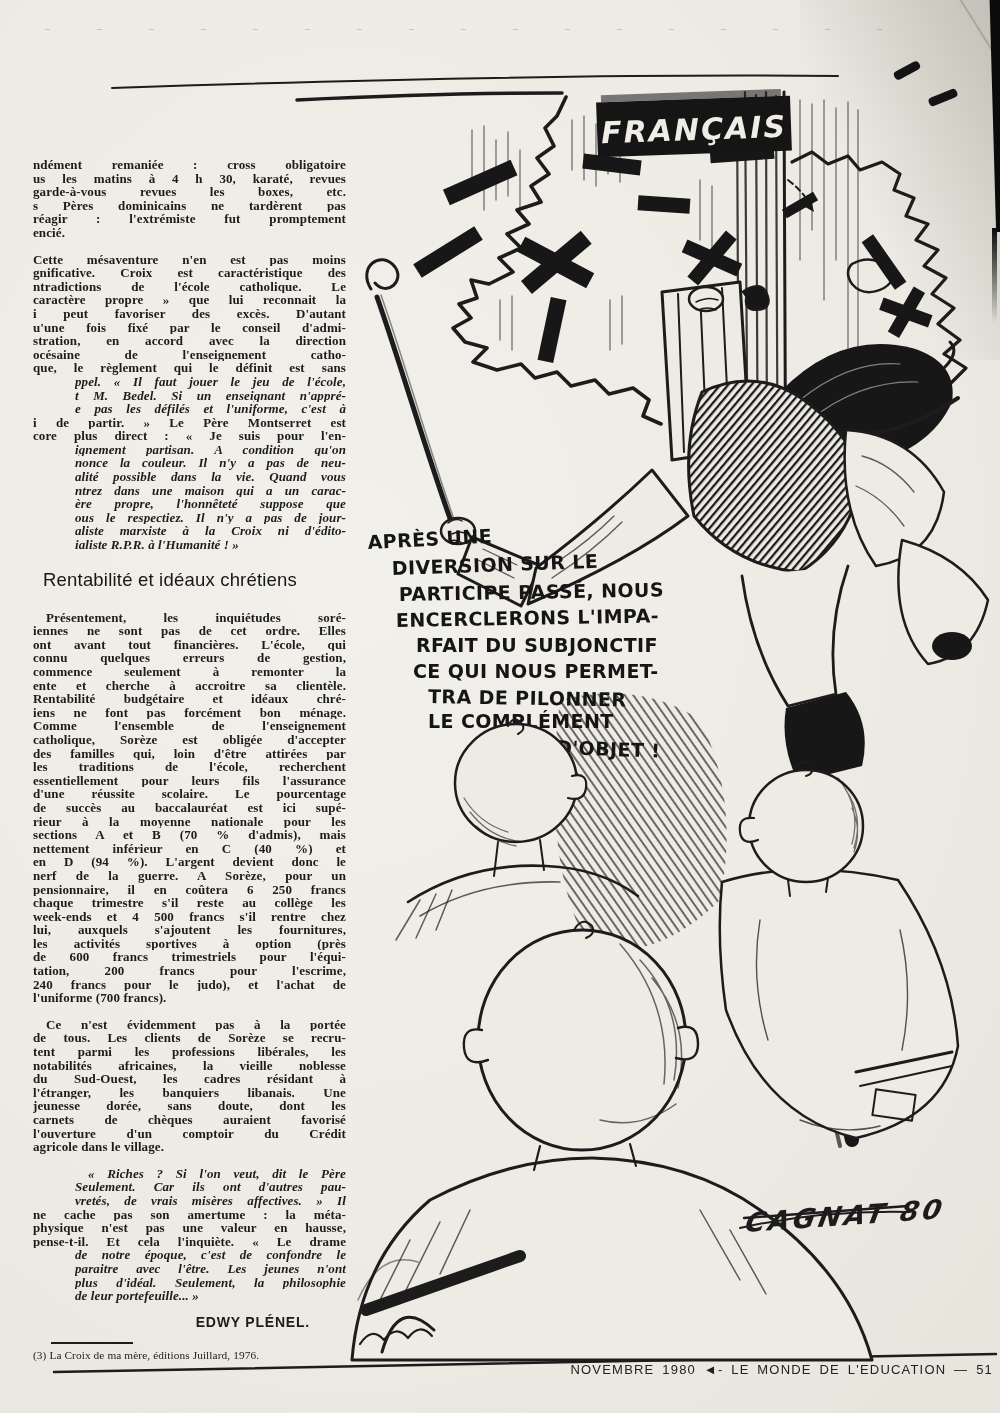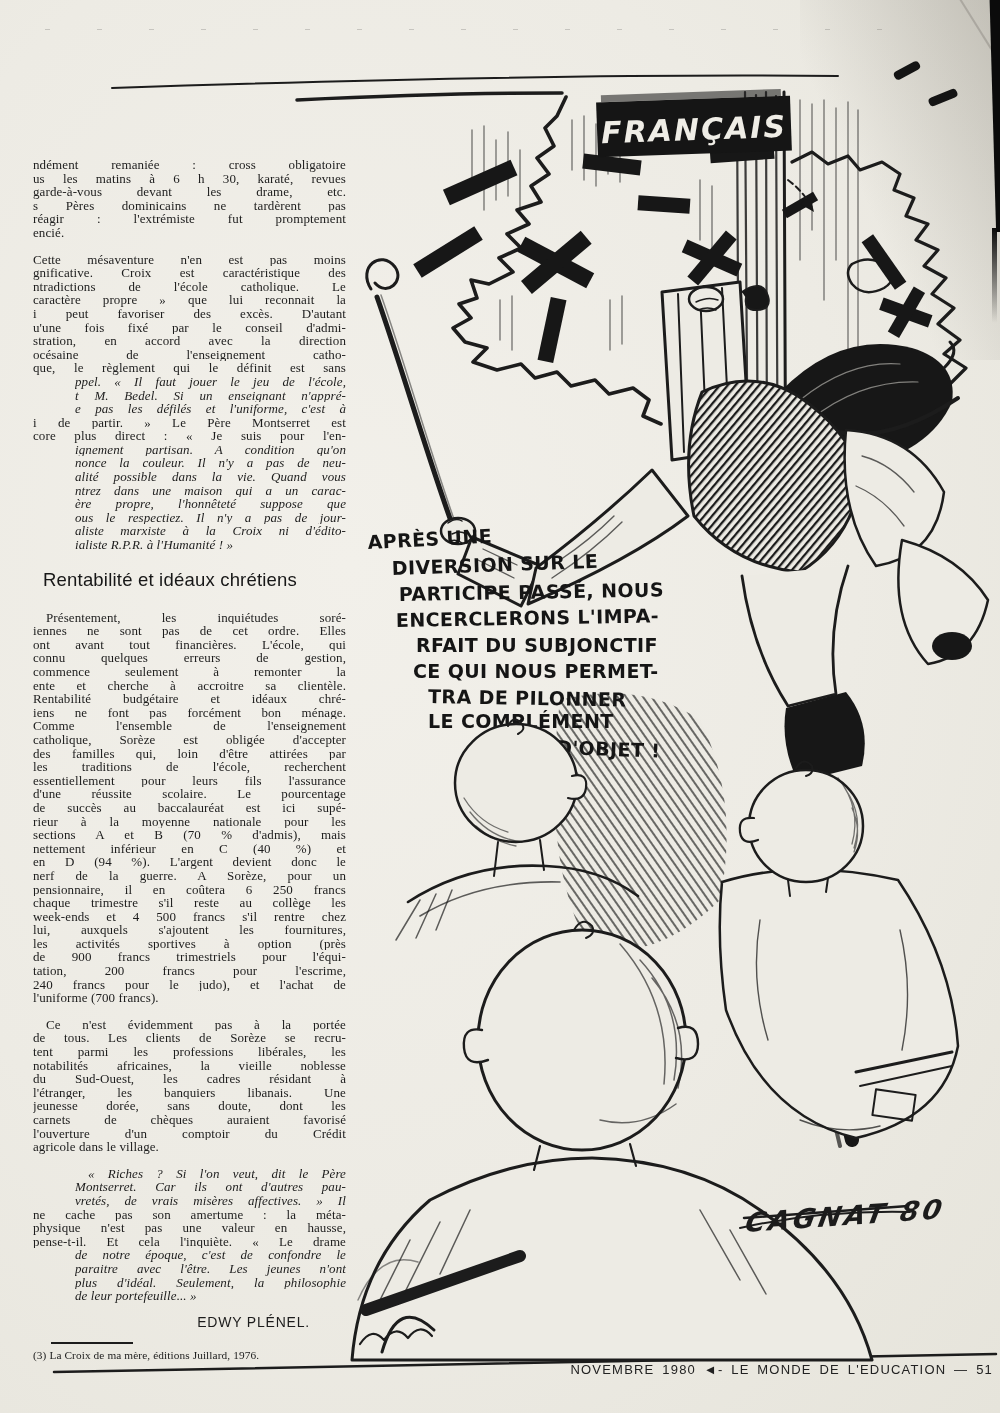--- a/index.html
+++ b/index.html
@@ -20,31 +20,31 @@
   .scan-tail{position:absolute;right:3px;top:228px;width:5px;height:95px;
     background:linear-gradient(#0b0b0b, rgba(11,11,11,0));}
   .mark{position:absolute;background:#141414;border-radius:4px;height:9px;}
   .mark.m1{left:893px;top:66px;width:28px;transform:rotate(-28deg);}
   .mark.m2{left:928px;top:93px;width:30px;transform:rotate(-22deg);}
   
   .article{
     position:absolute; left:33px; top:158px; width:313px;
     font-size:13px; line-height:13.6px; letter-spacing:.1px;
   }
-  .para{margin:0 0 13px 0;}
+  .para{margin:0 0 13px 0;font-weight:bold;}
   .tline{text-align:justify; text-align-last:justify; white-space:nowrap; overflow:hidden;}
   .tline.last{text-align-last:left;}
   .tline.it{font-style:italic;margin-left:42px;}
   .para.indent .tline:first-child{text-indent:13px;}
   .heading{
     font-family:"Liberation Sans", sans-serif; font-weight:400;
     font-size:18.5px; line-height:22px; margin:17px 0 20px 10px; letter-spacing:.2px; color:#171717;
   }
   .byline{
-    font-family:"Liberation Sans", sans-serif; font-weight:400; font-size:14px;
+    font-family:"Liberation Sans", sans-serif; font-weight:700; font-size:14px;
     text-align:right; padding-right:36px; margin-top:4px; letter-spacing:.8px;
   }
   .footnote-rule{width:82px;height:2px;background:#1c1c1c;margin:13px 0 4px 18px;}
   .footnote{font-size:11.3px;line-height:14.5px;}
   .footnote .fn-title{}
   
   .footer-text{
     position:absolute; left:560px; top:1362px; width:433px; text-align:right;
     font-family:"Liberation Sans", sans-serif; font-size:13px; letter-spacing:1.2px;
     word-spacing:3px; color:#222;
@@ -64,22 +64,22 @@
   <div class="crease"></div>
   <div class="scan-bar"></div>
   <div class="scan-tail"></div>
   <div class="mark m1"></div>
   <div class="mark m2"></div>
 
   <div class="article">
     <div id="paras-top">
         <div class="para">
           <div class="tline">ndément remaniée : cross obligatoire</div>
-          <div class="tline">us les matins à 6 h 30, karaté, revues</div>
-          <div class="tline">garde-à-vous devant les drame, etc.</div>
+          <div class="tline">us les matins à 4 h 30, karaté, revues</div>
+          <div class="tline">garde-à-vous revues les boxes, etc.</div>
           <div class="tline">s Pères dominicains ne tardèrent pas</div>
           <div class="tline">réagir : l'extrémiste fut promptement</div>
           <div class="tline last">encié.</div>
         </div>
         <div class="para">
           <div class="tline">Cette mésaventure n'en est pas moins</div>
           <div class="tline">gnificative. Croix est caractéristique des</div>
           <div class="tline">ntradictions de l'école catholique. Le</div>
           <div class="tline">caractère propre » que lui reconnait la</div>
           <div class="tline">i peut favoriser des excès. D'autant</div>
@@ -123,40 +123,40 @@
           <div class="tline">rieur à la moyenne nationale pour les</div>
           <div class="tline">sections A et B (70 % d'admis), mais</div>
           <div class="tline">nettement inférieur en C (40 %) et</div>
           <div class="tline">en D (94 %). L'argent devient donc le</div>
           <div class="tline">nerf de la guerre. A Sorèze, pour un</div>
           <div class="tline">pensionnaire, il en coûtera 6 250 francs</div>
           <div class="tline">chaque trimestre s'il reste au collège les</div>
           <div class="tline">week-ends et 4 500 francs s'il rentre chez</div>
           <div class="tline">lui, auxquels s'ajoutent les fournitures,</div>
           <div class="tline">les activités sportives à option (près</div>
-          <div class="tline">de 900 francs trimestriels pour l'équi-</div>
+          <div class="tline">de 600 francs trimestriels pour l'équi-</div>
           <div class="tline">tation, 200 francs pour l'escrime,</div>
           <div class="tline">240 francs pour le judo), et l'achat de</div>
           <div class="tline last">l'uniforme (700 francs).</div>
         </div>
         <div class="para indent">
           <div class="tline">Ce n'est évidemment pas à la portée</div>
           <div class="tline">de tous. Les clients de Sorèze se recru-</div>
           <div class="tline">tent parmi les professions libérales, les</div>
           <div class="tline">notabilités africaines, la vieille noblesse</div>
           <div class="tline">du Sud-Ouest, les cadres résidant à</div>
           <div class="tline">l'étranger, les banquiers libanais. Une</div>
           <div class="tline">jeunesse dorée, sans doute, dont les</div>
           <div class="tline">carnets de chèques auraient favorisé</div>
           <div class="tline">l'ouverture d'un comptoir du Crédit</div>
           <div class="tline last">agricole dans le village.</div>
         </div>
         <div class="para indent">
           <div class="tline it">« Riches ? Si l'on veut, dit le Père</div>
-          <div class="tline it">Montserret. Car ils ont d'autres pau-</div>
+          <div class="tline it">Seulement. Car ils ont d'autres pau-</div>
           <div class="tline it">vretés, de vrais misères affectives. » Il</div>
           <div class="tline">ne cache pas son amertume : la méta-</div>
           <div class="tline">physique n'est pas une valeur en hausse,</div>
           <div class="tline">pense-t-il. Et cela l'inquiète. « Le drame</div>
           <div class="tline it">de notre époque, c'est de confondre le</div>
           <div class="tline it">paraitre avec l'être. Les jeunes n'ont</div>
           <div class="tline it">plus d'idéal. Seulement, la philosophie</div>
           <div class="tline it last">de leur portefeuille... »</div>
         </div>
       </div>

